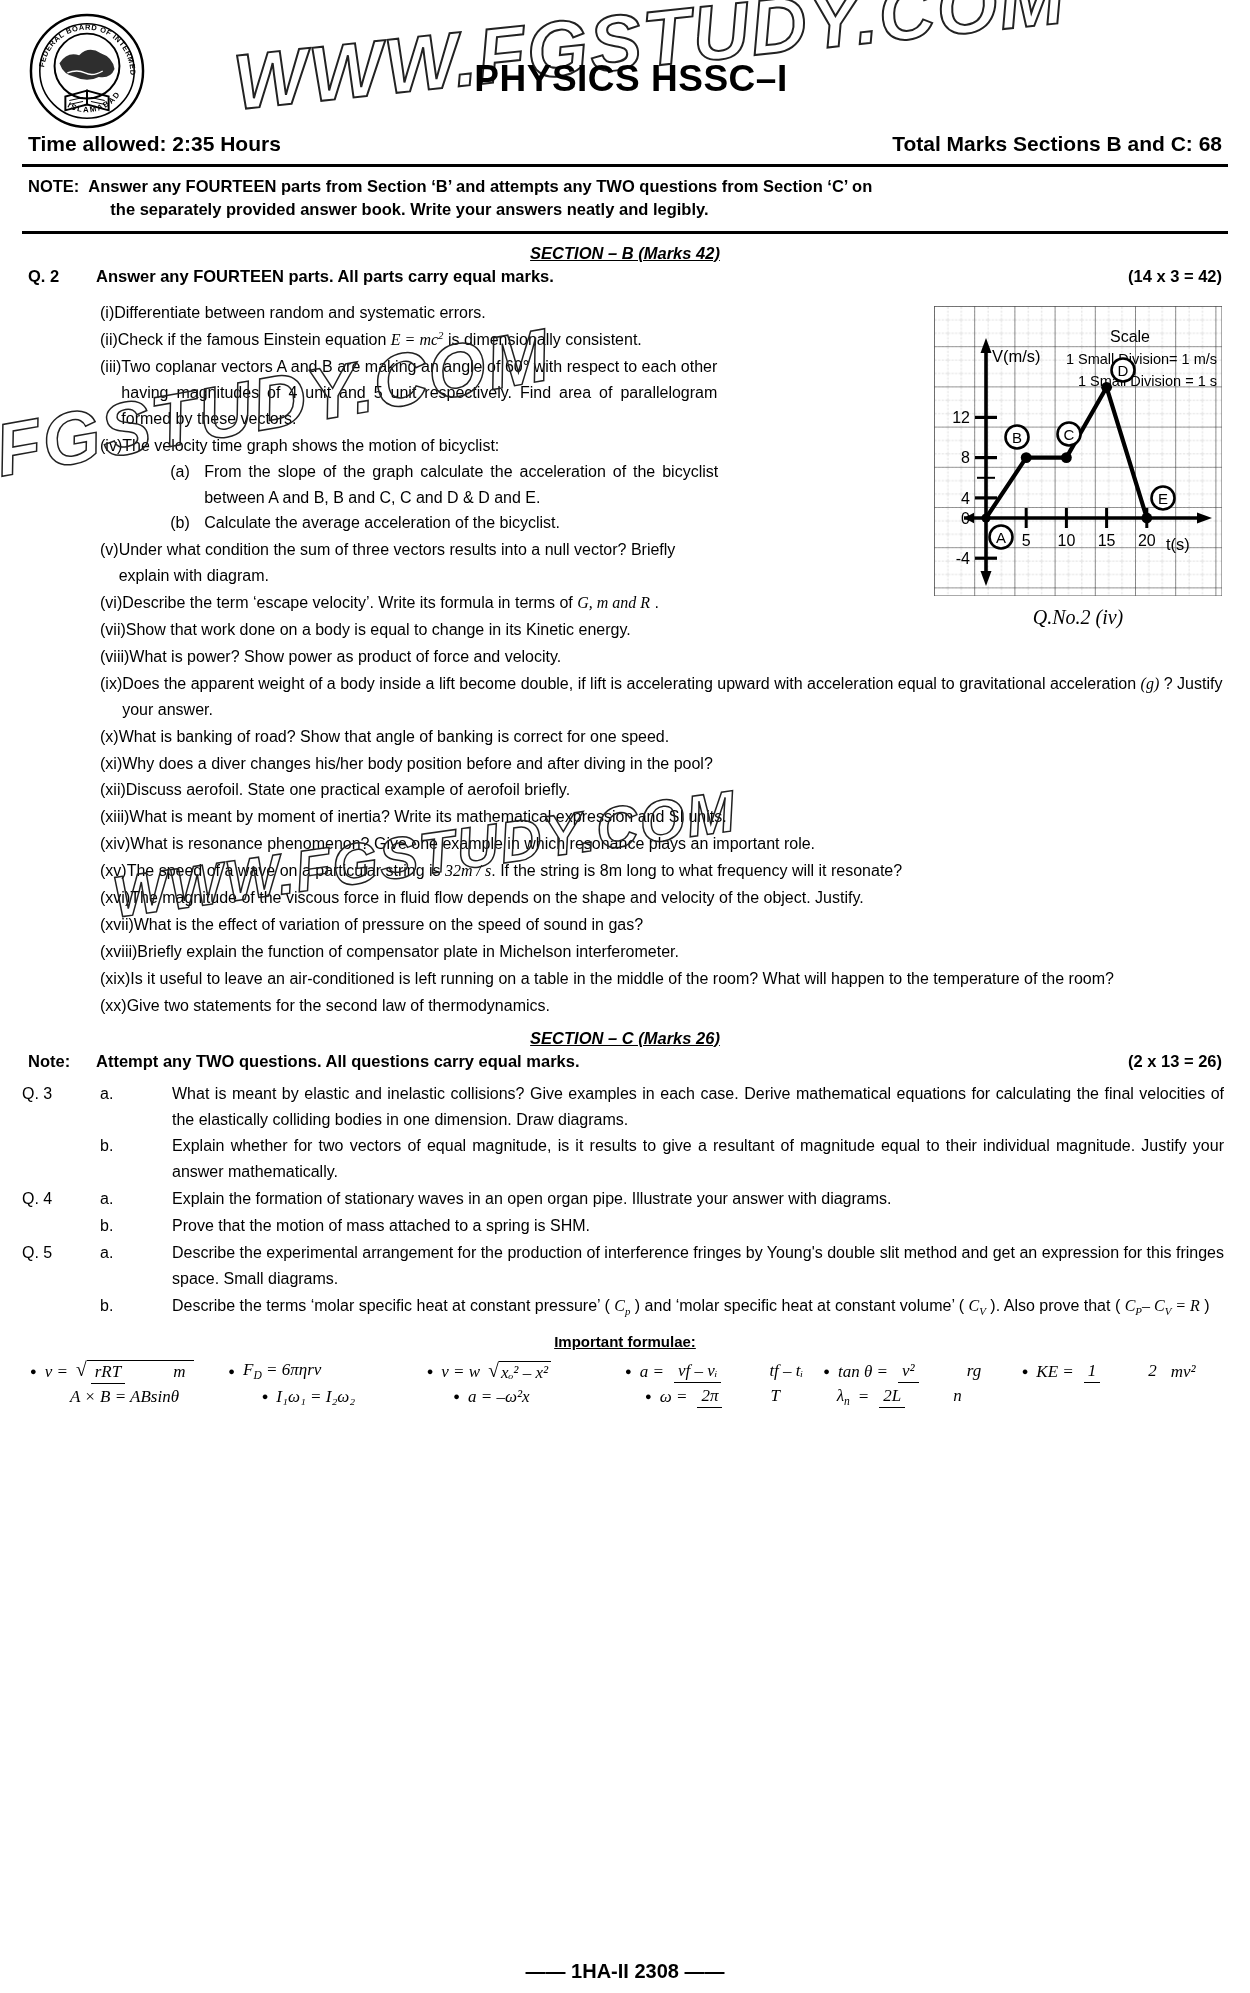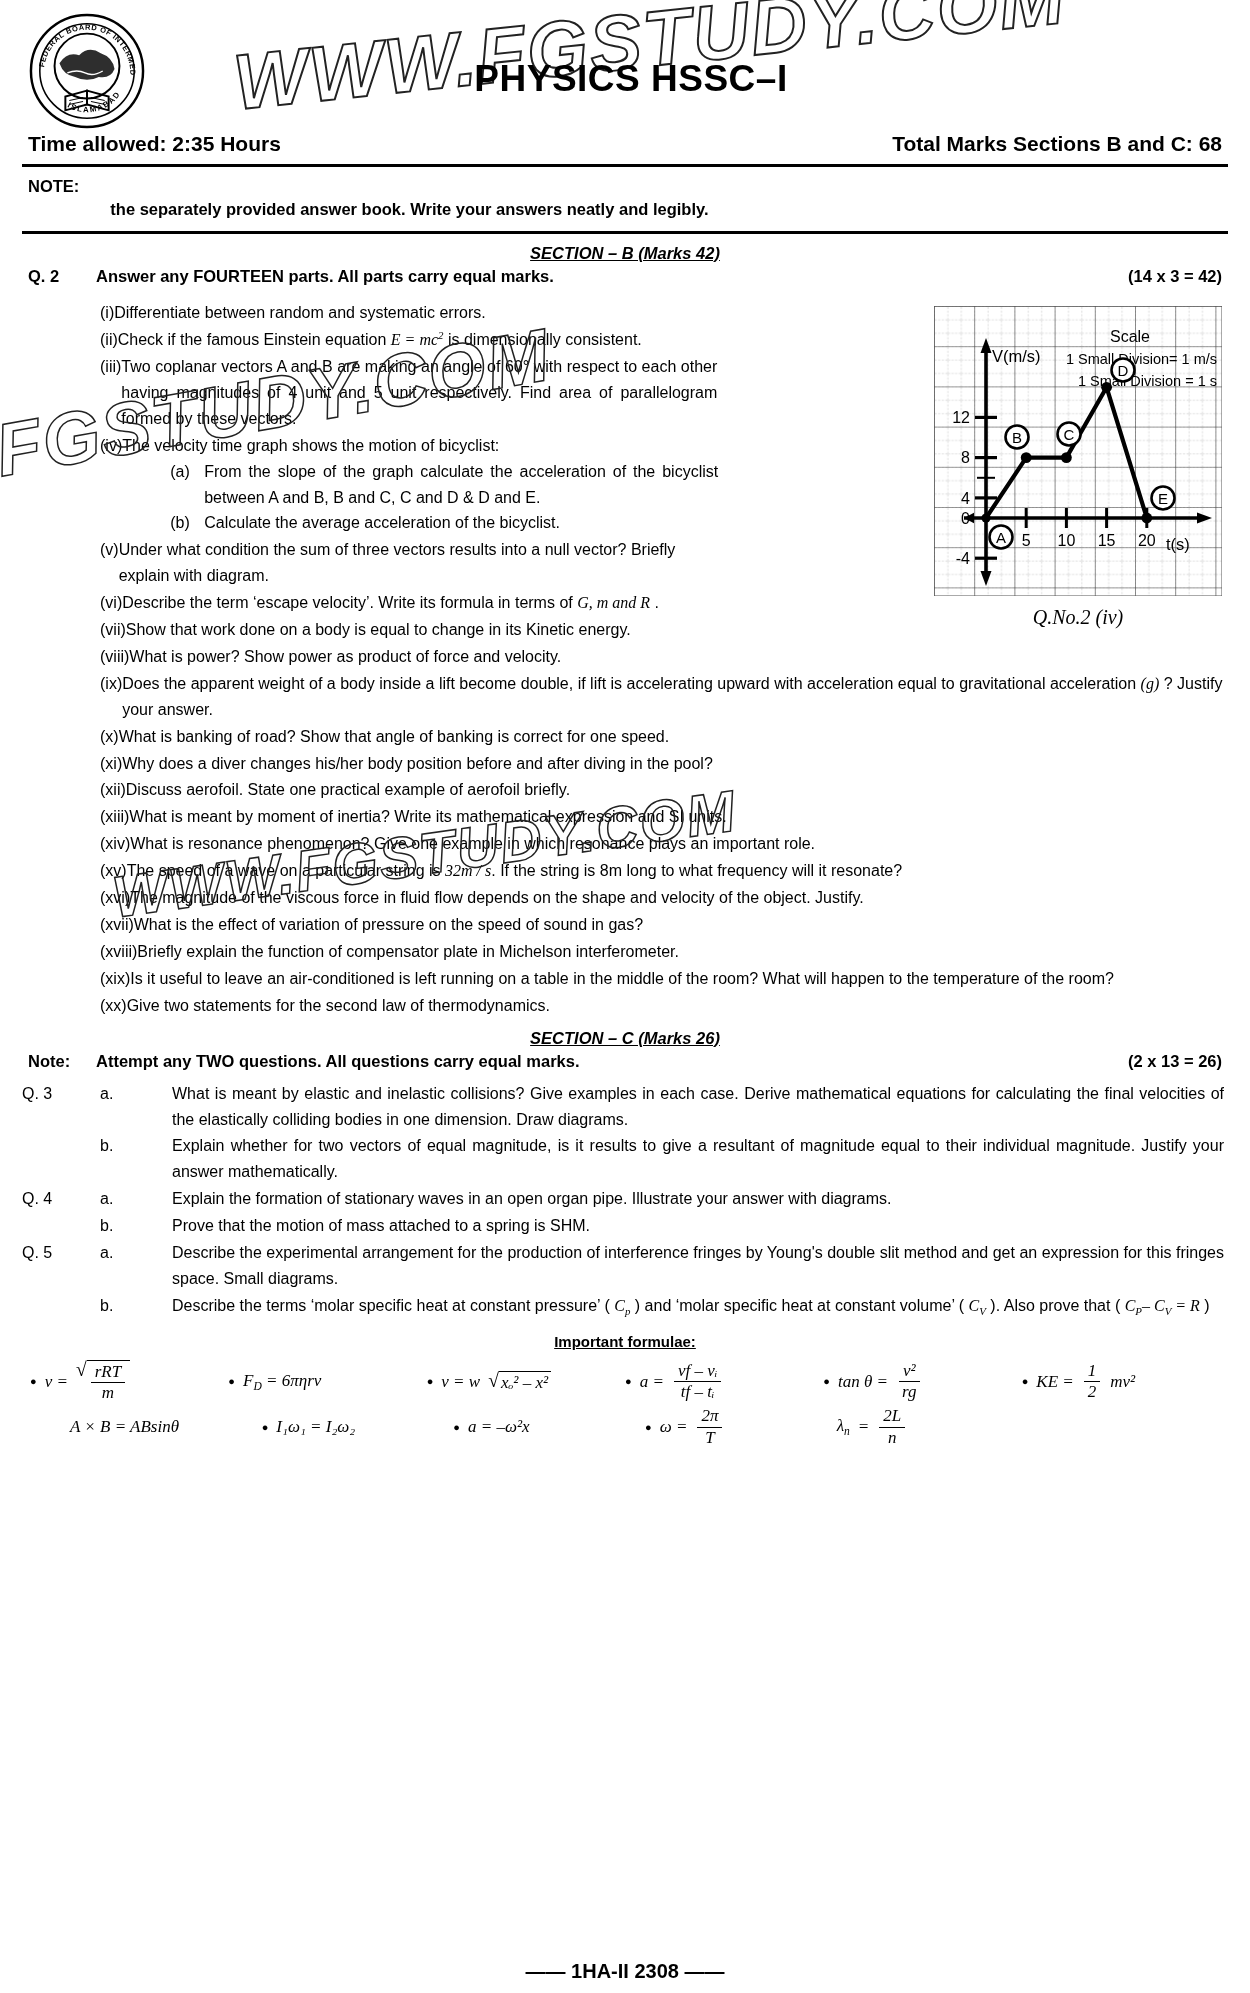--- a/index.html
+++ b/index.html
@@ -99,21 +99,21 @@
     text-align:center; font-size:15px; font-weight:bold; text-decoration:underline;
     margin-top:12px;
   }
   .fgrid {
     display:grid; grid-template-columns:repeat(6, 1fr);
     align-items:center; padding:10px 8px 0 8px; row-gap:18px;
     font-family:"Liberation Serif", serif; font-size:17px;
   }
   .fcell { display:flex; align-items:center; gap:8px; justify-content:flex-start; }
   .bullet { font-size:11px; line-height:1; }
-  .frac { display:inline-flex; flex-direction:column; align-items:center; vertical-align:middle; margin:0 2px; }
+  .frac { display:inline-flex; flex-direction:row; align-items:center; vertical-align:middle; margin:0 2px;gap:44px; }
   .frac .n { border-bottom:1.3px solid #000; padding:0 4px; line-height:1.22; }
   .frac .d { padding:0 4px; line-height:1.22; }
   .rad { display:inline-flex; align-items:flex-start; }
   .rad .sign { font-size:1.15em; line-height:1; }
   .rad .body { border-top:1.3px solid #000; padding:1px 3px 0 2px; }
 
   .footer {
     position:absolute; left:0; right:0; bottom:10px; text-align:center;
     font-size:20px; font-weight:bold;
   }
@@ -156,21 +156,21 @@
 
   <div class="inforow">
     <span>Time allowed:  2:35 Hours</span>
     <span>Total Marks Sections B and C:  68</span>
   </div>
   <div class="rule"></div>
 
   <div class="note">
     <span class="note-lbl">NOTE:</span>
     <span class="note-body">
-      <br>
+      <span>Answer any FOURTEEN parts from Section ‘B’ and attempts any TWO questions from Section ‘C’ on</span><br>
       <span class="l2">the separately provided answer book. Write your answers neatly and legibly.</span>
     </span>
   </div>
   <div class="rule-d"></div>
 
   <div class="sec-head">SECTION – B (Marks 42)</div>
   <div class="qline">
     <span class="qno">Q. 2</span>
     <span class="qtxt">Answer any FOURTEEN parts. All parts carry equal marks.</span>
     <span class="qmk">(14 x 3 = 42)</span>

